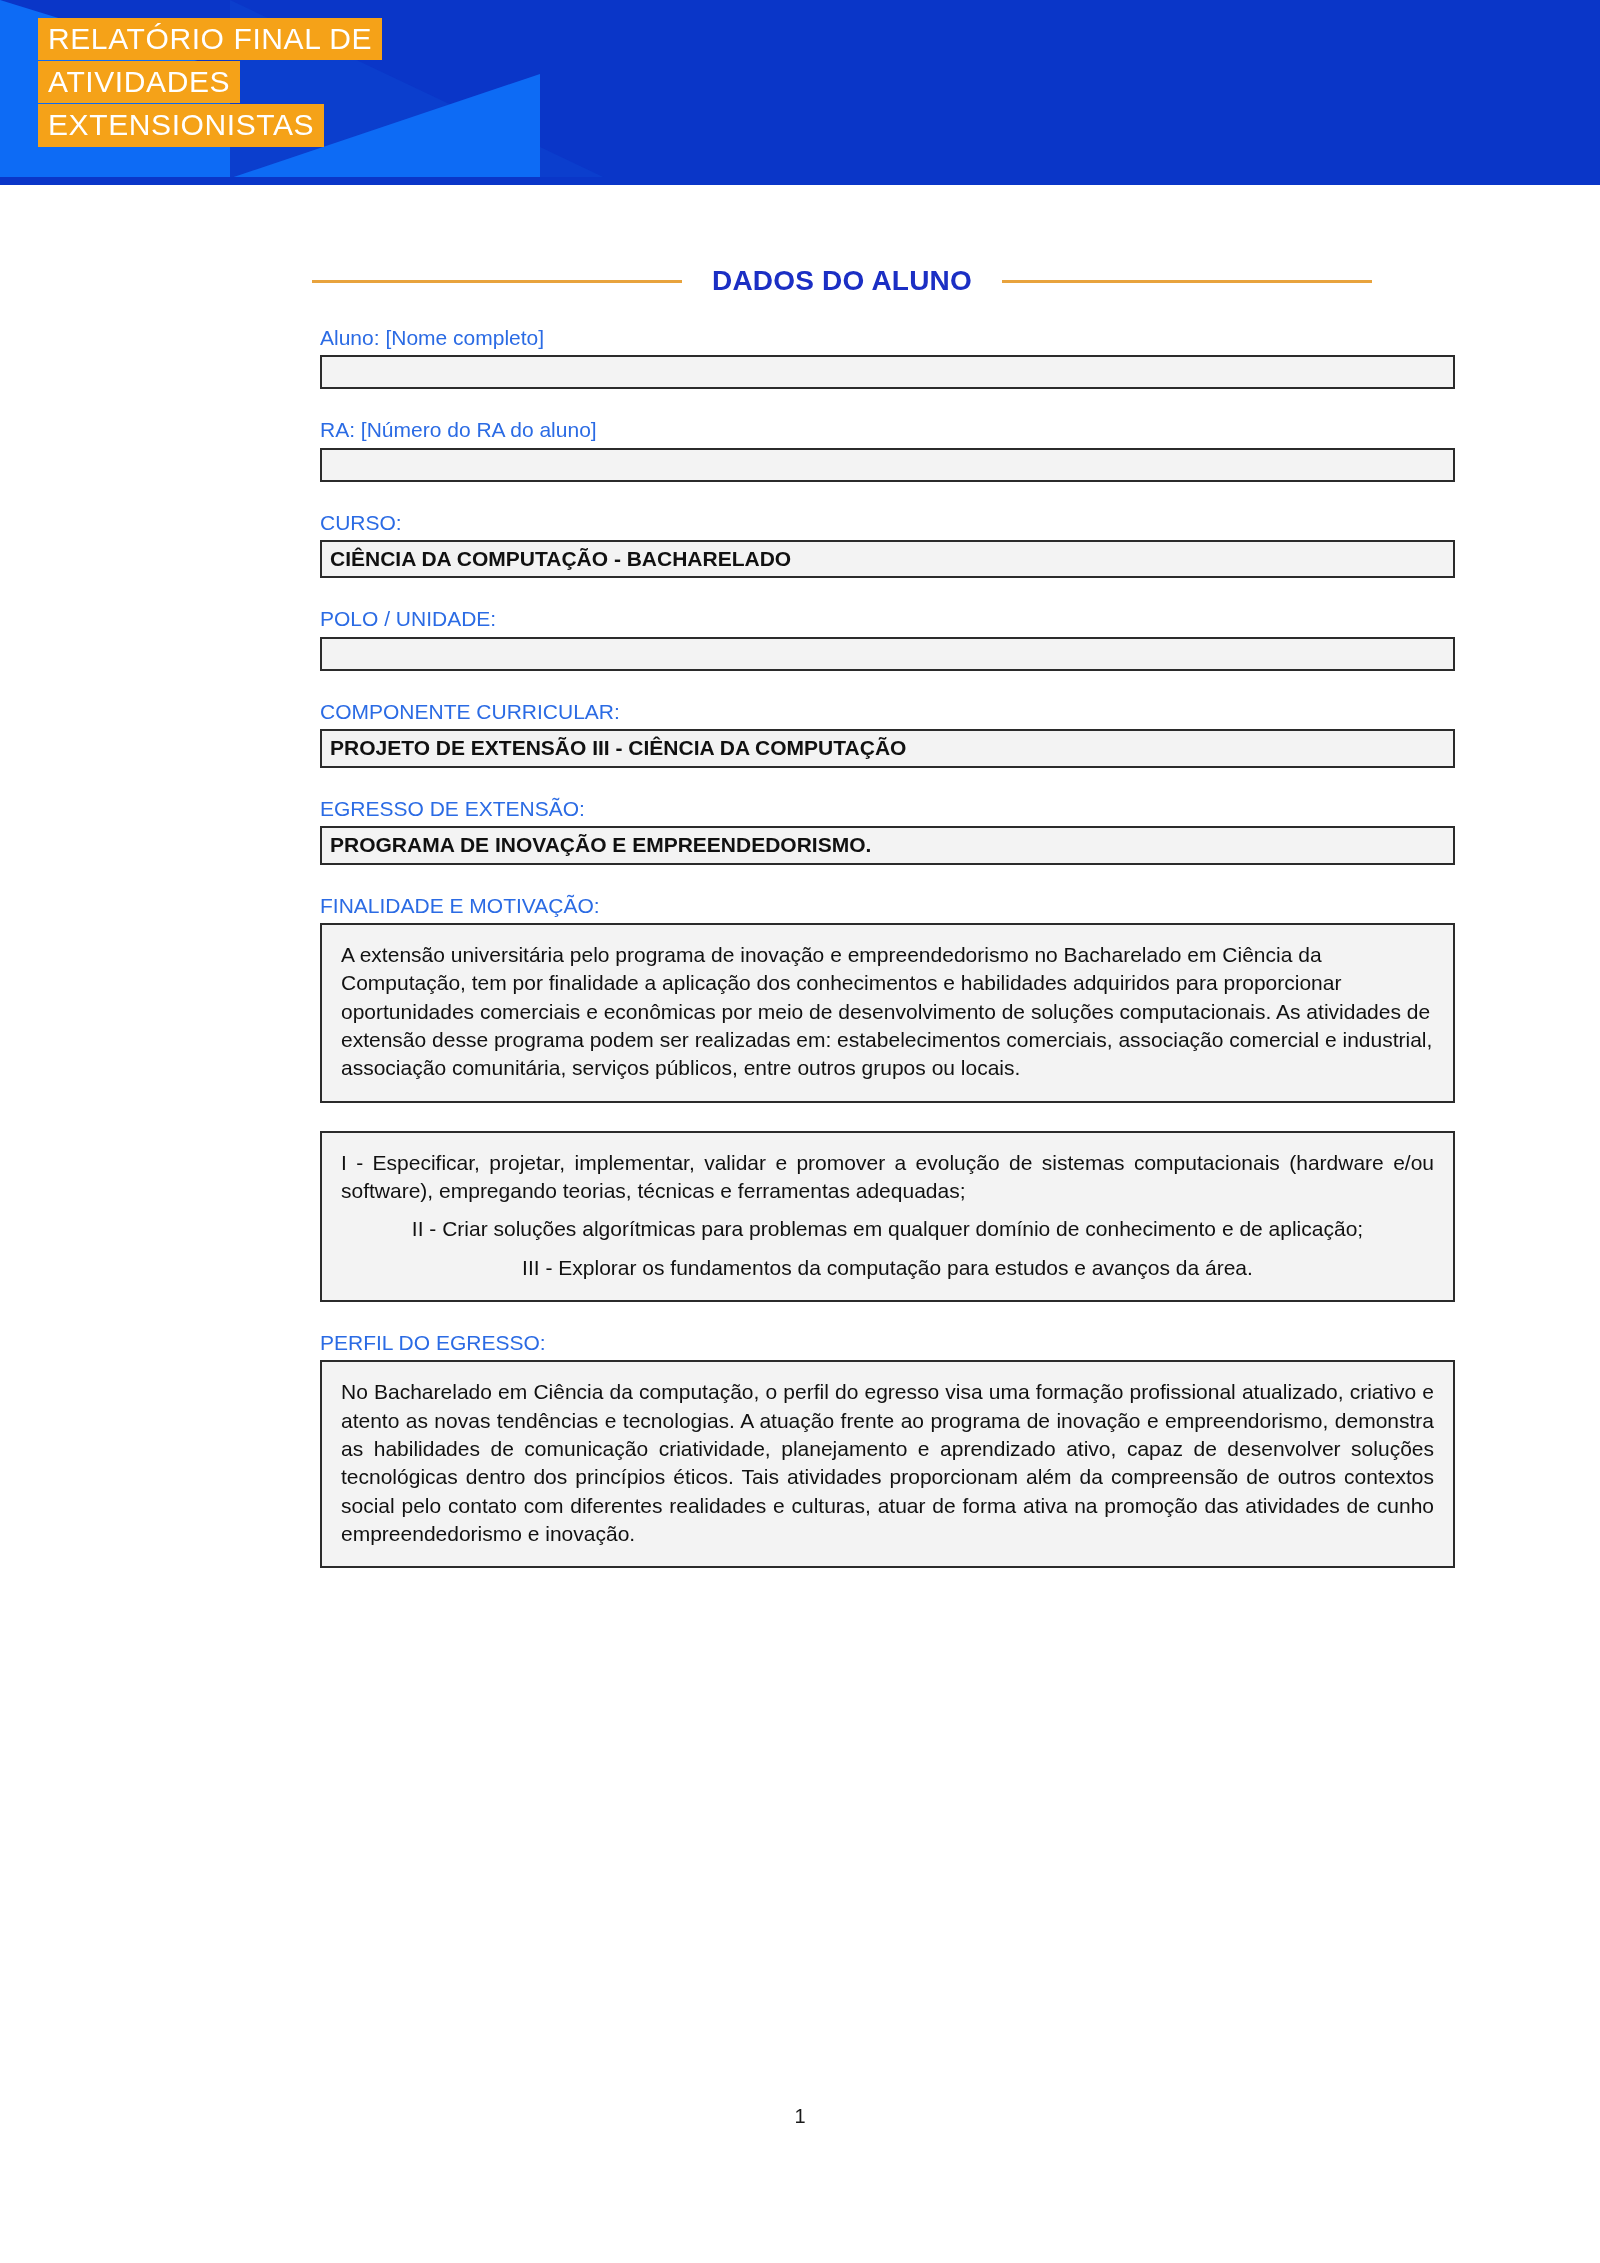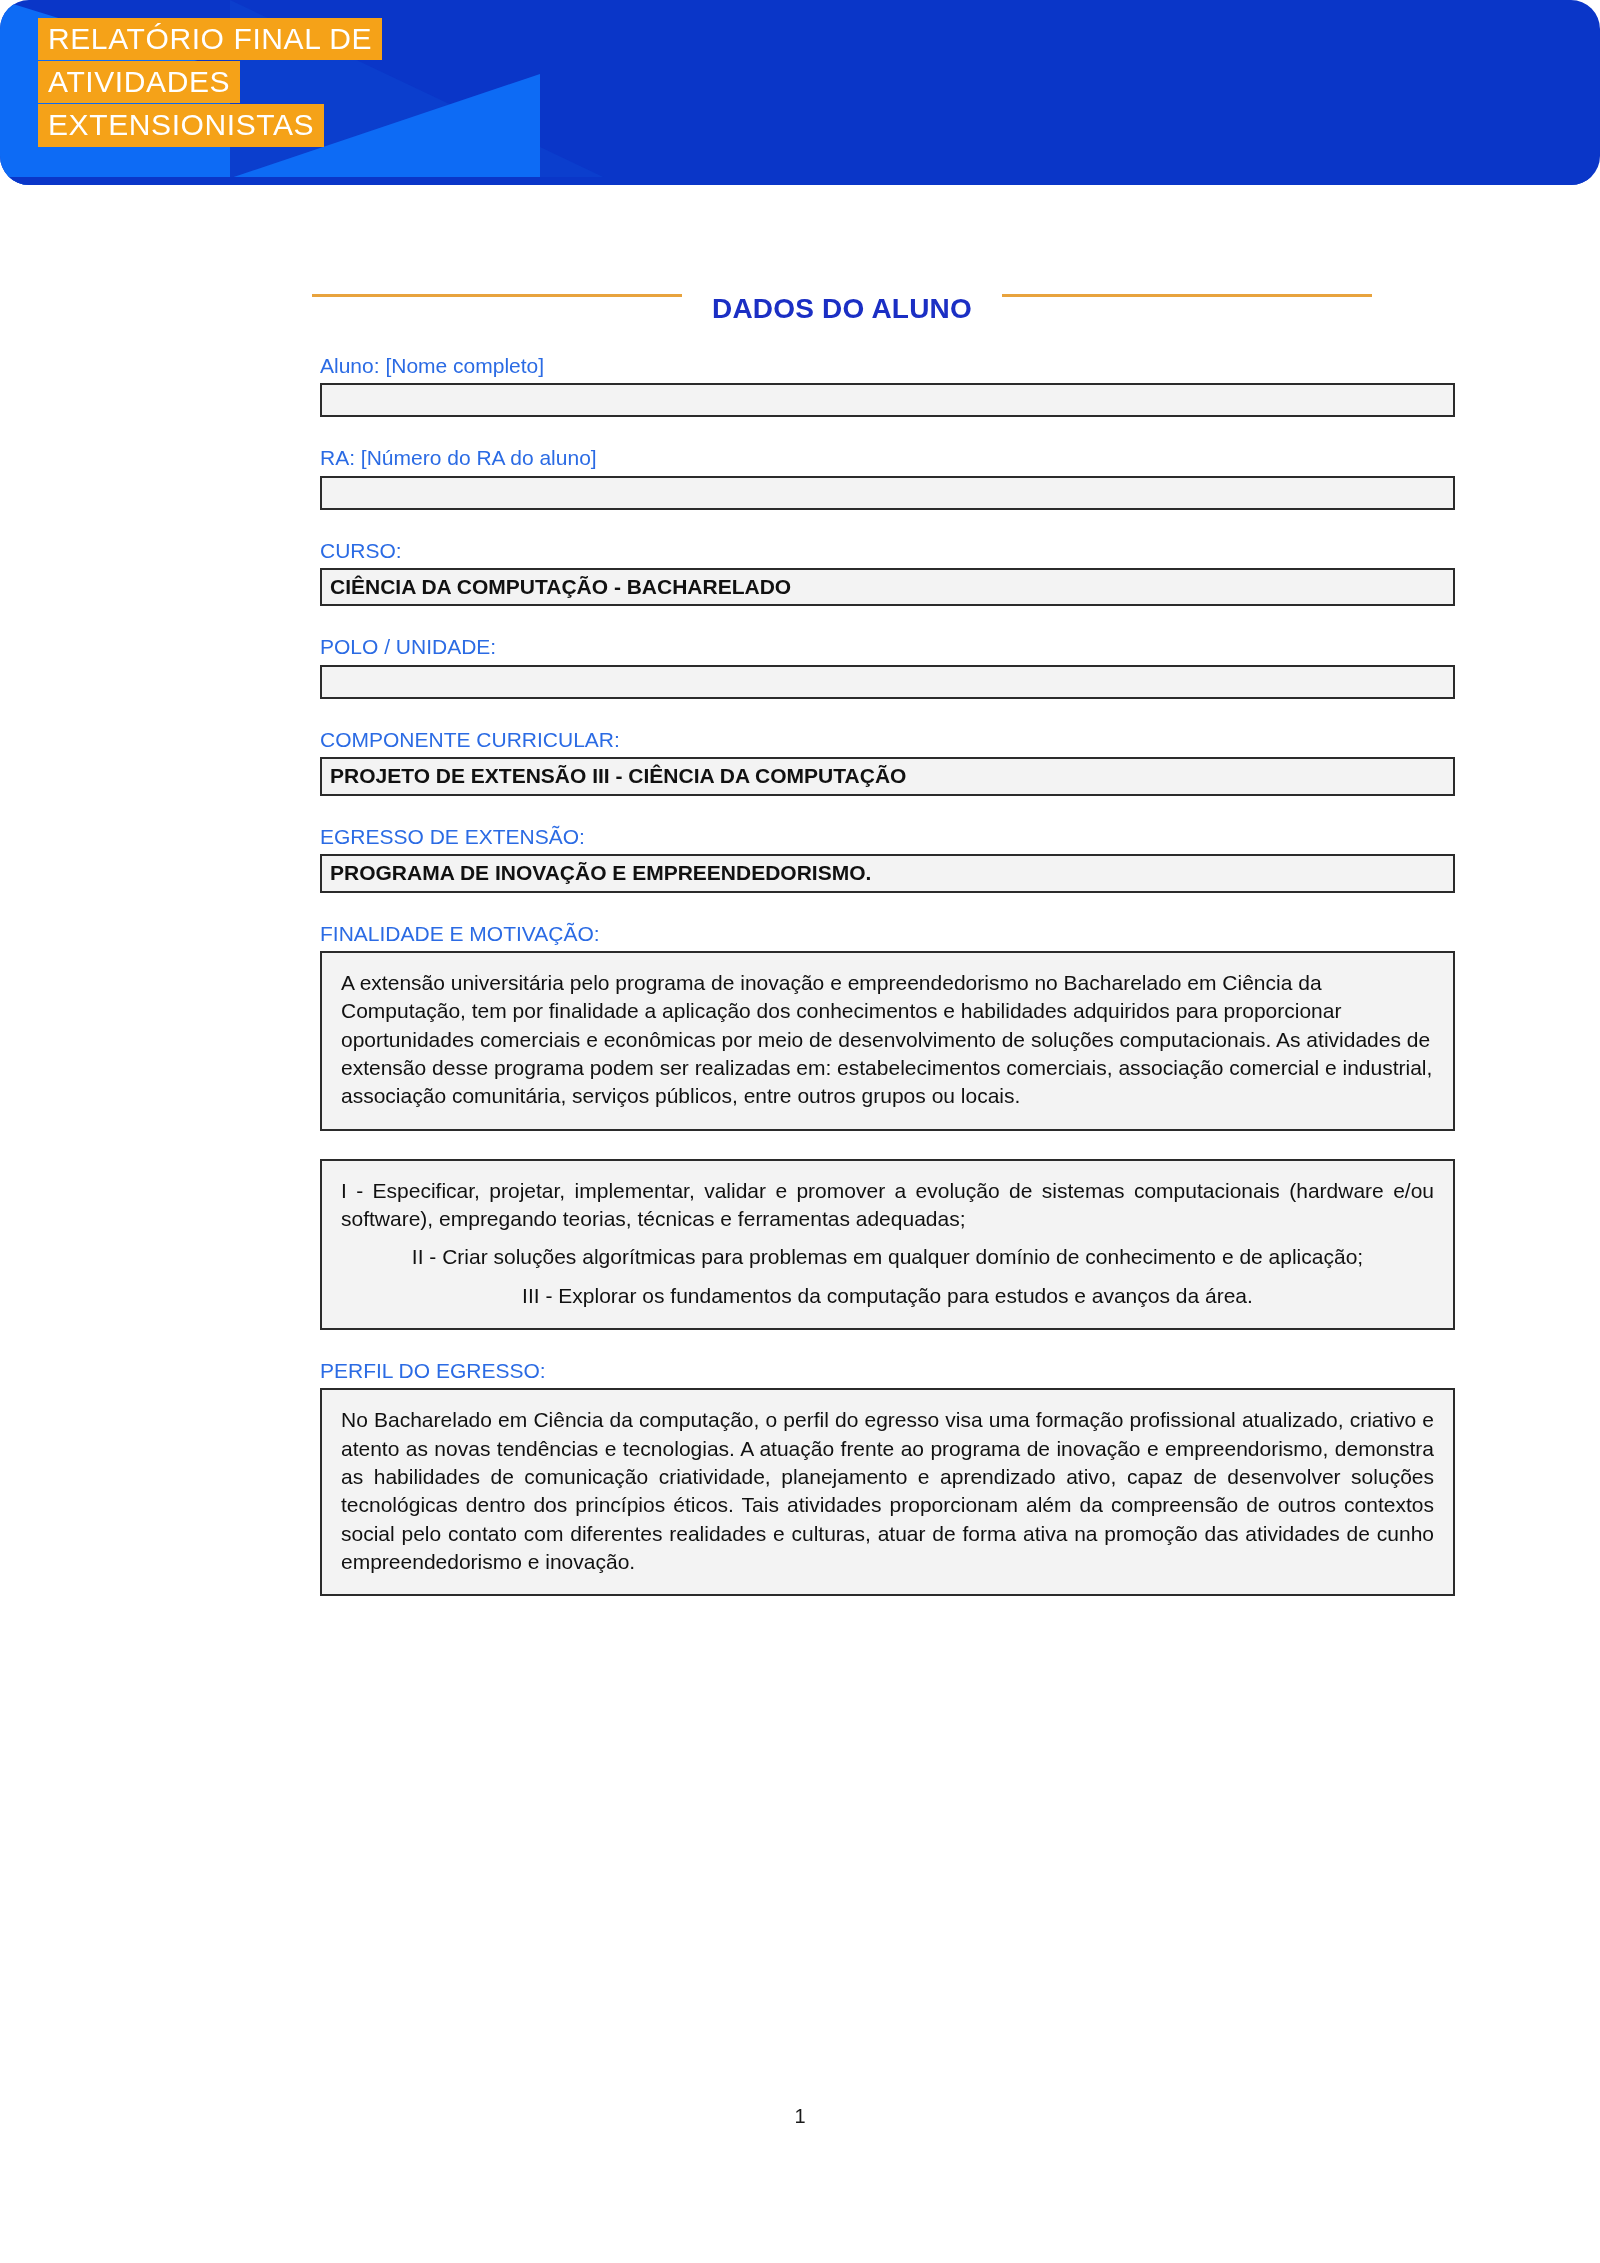--- a/index.html
+++ b/index.html
@@ -21,21 +21,20 @@
     margin: 0 auto;
   }
 
   
   .banner {
     position: relative;
     width: 1600px;
     height: 185px;
     background: #0A36C8;
     overflow: hidden;
-    border-radius: 29px;
   }
   .banner-shape-light {
     position: absolute;
     left: 0;
     top: 0;
     width: 0;
     height: 0;
     border-style: solid;
     border-width: 185px 0 0 600px;
     border-color: transparent transparent transparent #0d6bf5;
@@ -117,21 +116,20 @@
   }
   .rule.left { margin-right: 30px; max-width: 370px; }
   .rule.right { margin-left: 30px; max-width: 370px; }
   .section-title {
     color: #1B2FC4;
     font-size: 28px;
     font-weight: bold;
     letter-spacing: 0.2px;
     white-space: nowrap;
     font-family: "Liberation Sans", sans-serif;
-    margin-top: 28px;
   }
 
   
   .field { margin-top: 28px; }
   .field-label {
     color: #2B6BE4;
     font-size: 21px;
     line-height: 1.25;
     margin-bottom: 4px;
     font-family: "Liberation Sans", sans-serif;

